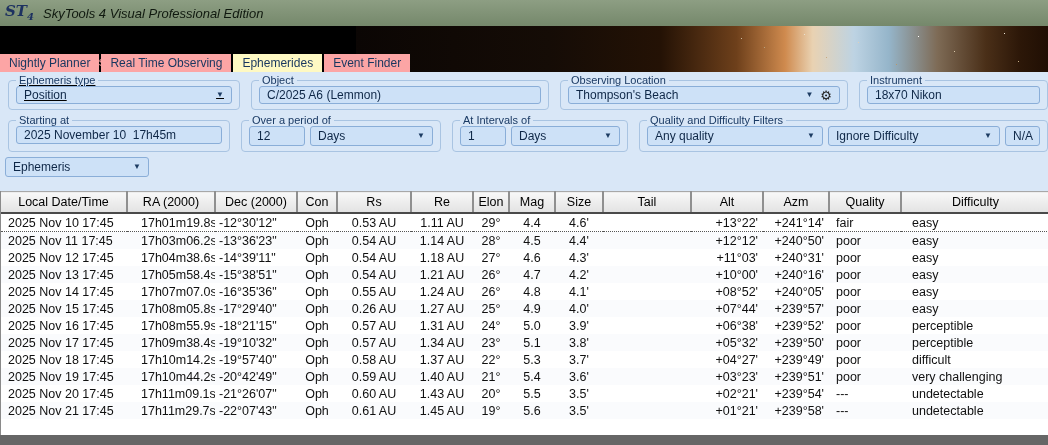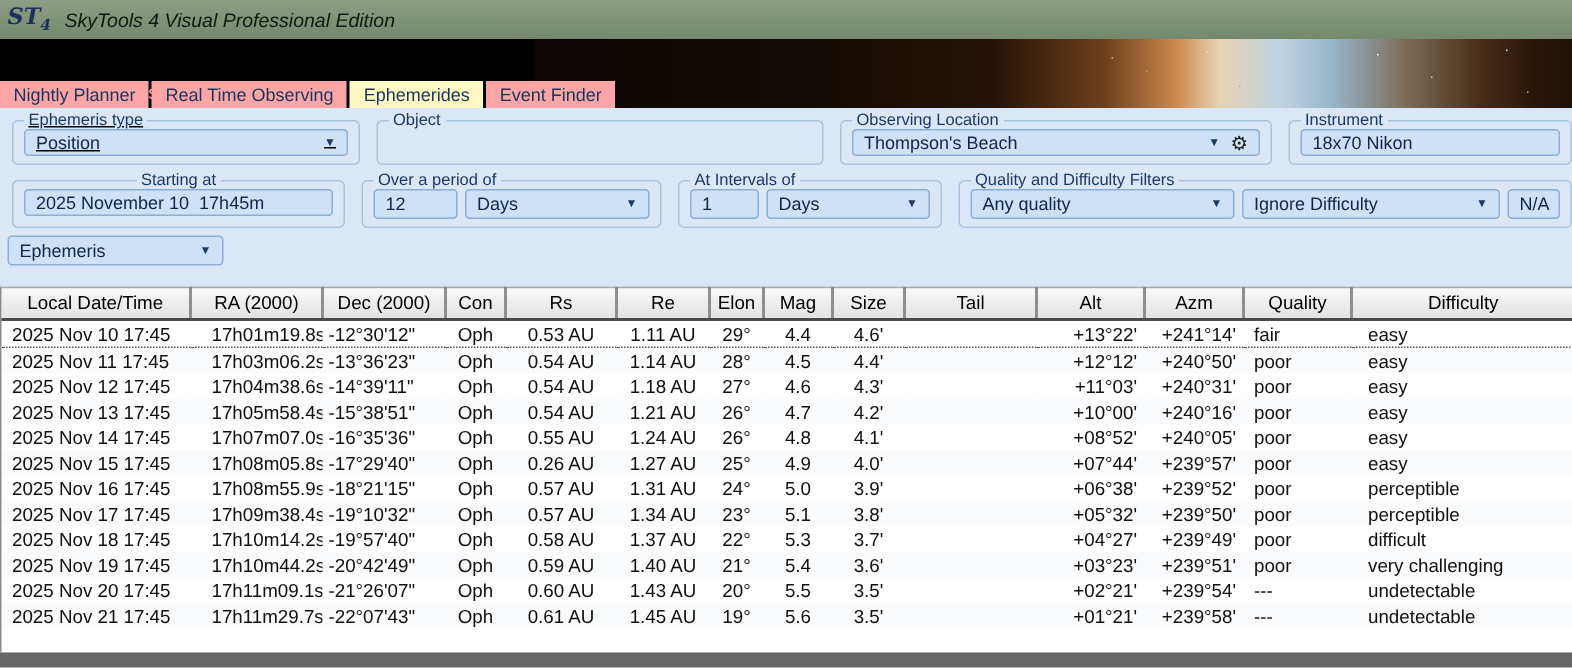--- a/index.html
+++ b/index.html
@@ -40,21 +40,21 @@
   fieldset{border:1px solid #a9c4e2;border-radius:4px;margin:0;padding:0 7px 5px;min-width:0;}
   legend{font-size:11px;color:#1a3a64;padding:0 3px;}
   .field{display:flex;align-items:center;background:#cde1f7;border:1px solid #8aaed8;
          border-radius:3px;height:18px;padding:0 7px;font-size:12px;color:#0e2747;
          white-space:pre;overflow:hidden;box-sizing:content-box;}
   .dd .caret{margin-left:auto;font-size:8px;color:#1d3c63;line-height:1;}
   .gear{font-size:13px;color:#222;margin-left:7px;line-height:1;}
   .inner{display:flex;gap:5px;}
   .w-full{width:100%;box-sizing:border-box;}
   .fs-type{width:216px;text-decoration:underline;}  .fs-obj{width:282px;}  .fs-loc{width:272px;}  .fs-inst{flex:1;}
-  .fs-start{width:206px;text-align:center;} .fs-period{width:184px;} .fs-int{width:160px;} .fs-filt{flex:1;}
+  .fs-start{width:206px;} .fs-period{width:184px;} .fs-int{width:160px;} .fs-filt{flex:1;}
   .viewdd{margin:5px 0 0 5px;width:128px;}
 
   
   .tablewrap{background:#fff;border-left:1px solid #8a8a8a;height:254px;}
   table{border-collapse:collapse;table-layout:fixed;width:1048px;}
   th{height:20px;background:linear-gradient(#f8f8f8,#e2e2e2);border-right:2px solid #8f8f8f;
      border-top:1px solid #a8a8a8;border-bottom:2px solid #4a4a4a;font-weight:normal;
      font-size:12.5px;color:#000;white-space:nowrap;overflow:hidden;text-align:center;padding:0;}
   th:last-child{border-right:none;}
   td{height:17px;padding:0 4px;white-space:nowrap;overflow:hidden;font-size:12.5px;color:#101010;}
@@ -101,20 +101,23 @@
     <div class="frow">
       <fieldset class="fs-type">
         <legend>Ephemeris type</legend>
         <div class="field dd w-full">
           <span>Position</span>
           <span class="caret">▼</span>
         </div>
       </fieldset>
       <fieldset class="fs-obj">
         <legend>Object</legend>
+        <div class="field w-full">
+          <span>C/2025 A6 (Lemmon)</span>
+        </div>
       </fieldset>
       <fieldset class="fs-loc">
         <legend>Observing Location</legend>
         <div class="field dd w-full">
           <span>Thompson's Beach</span>
           <span class="caret">▼</span>
           <span class="gear">⚙</span>
         </div>
       </fieldset>
       <fieldset class="fs-inst">

